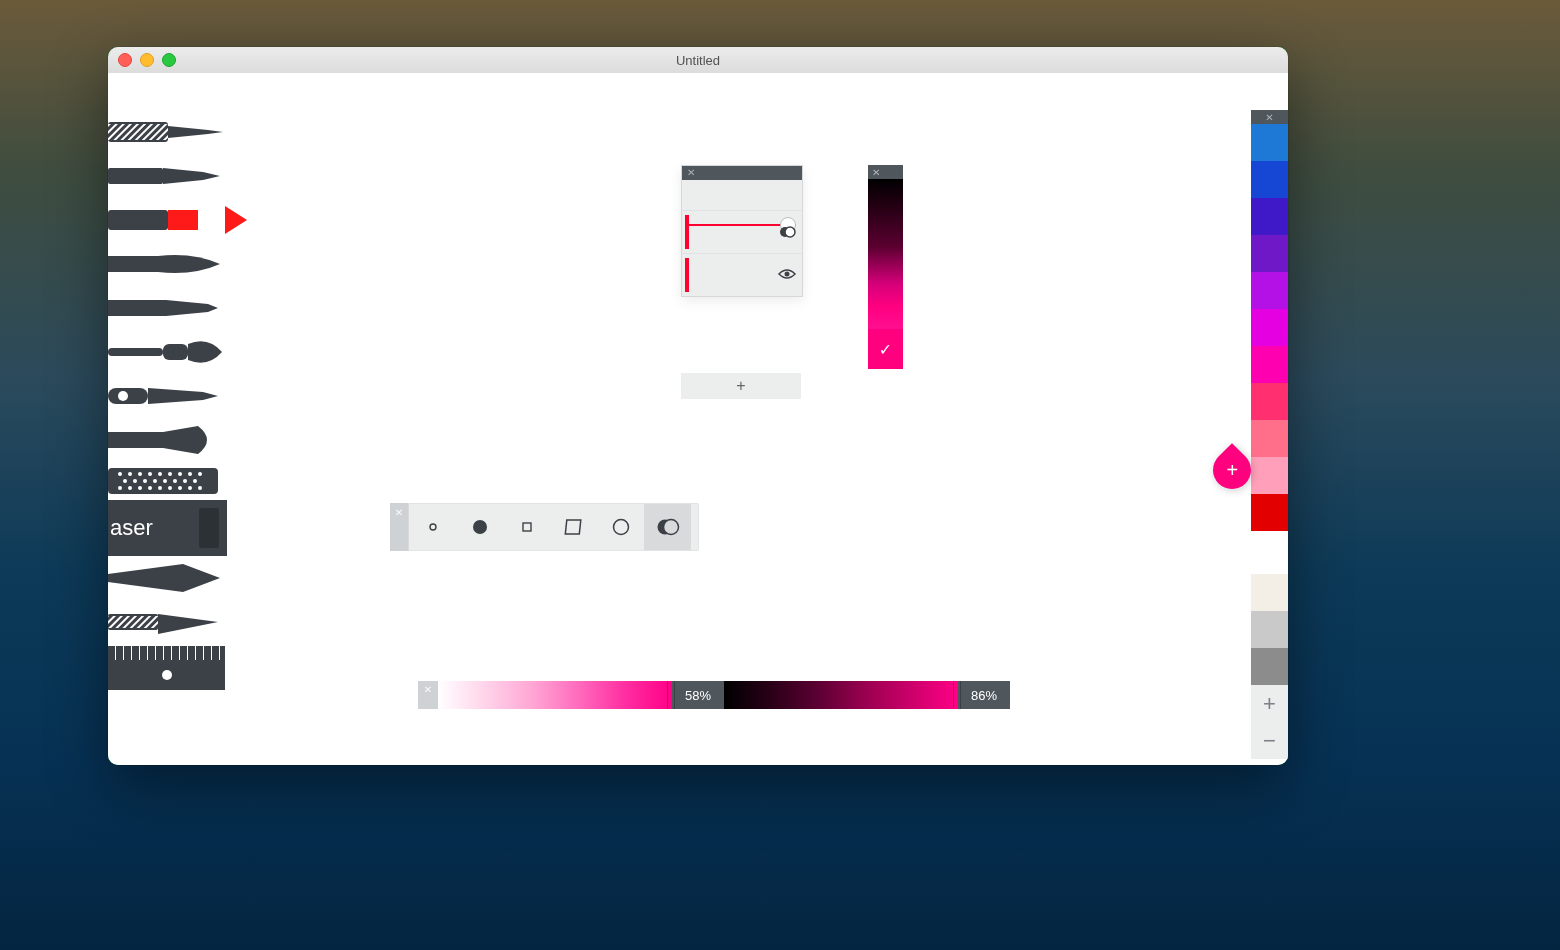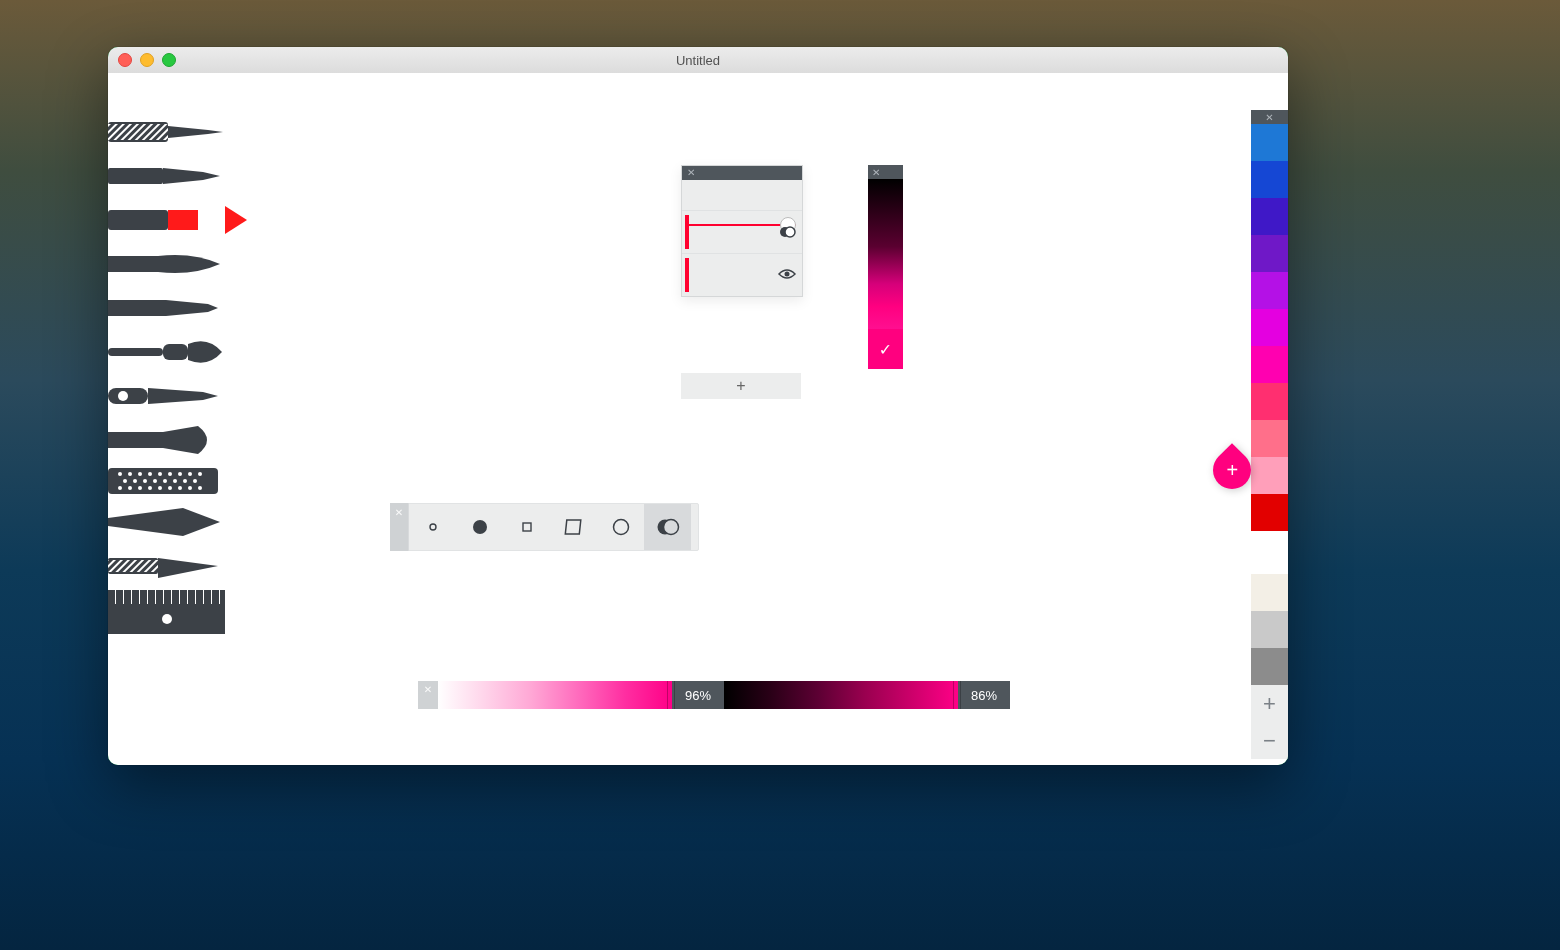--- a/index.html
+++ b/index.html
@@ -222,20 +222,24 @@
               <circle cx="32" cy="26" r="2"></circle>
               <circle cx="42" cy="26" r="2"></circle>
               <circle cx="52" cy="26" r="2"></circle>
               <circle cx="62" cy="26" r="2"></circle>
               <circle cx="72" cy="26" r="2"></circle>
               <circle cx="82" cy="26" r="2"></circle>
               <circle cx="92" cy="26" r="2"></circle>
             </g>
         </svg>
       </div>
+      <div class="tool eraser" style="height:56px;">
+        <span>aser</span>
+        <div style="position:absolute;right:8px;top:8px;bottom:8px;width:20px;background:#2c3136;border-radius:2px;"></div>
+      </div>
       <div class="tool">
         <svg class="toolimg" viewBox="0 0 117 44">
             <polygon class="dark" points="0,18 75,8 112,22 75,36 0,26"></polygon>
           </svg>
       </div>
       <div class="tool">
         <svg class="toolimg" viewBox="0 0 117 44">
             <rect class="dark" x="0" y="14" width="50" height="16" rx="2"></rect>
             <rect x="0" y="16" width="50" height="12" fill="url(#hatch)"></rect>
             <polygon class="dark" points="50,14 110,22 50,34"></polygon>
@@ -334,21 +338,21 @@
         </div>
     </div>
 
     <div class="hsb">
       <div class="hsbtab">
           <span style="margin-top:3px;">✕</span>
         </div>
       <div class="seg sat" style="width:286px;">
         <div class="track"></div>
         <div class="cursor" style="left:80%;"></div>
-        <div class="val">96%</div>
+        <div class="val">58%</div>
       </div>
       <div class="seg bri" style="width:286px;">
         <div class="track"></div>
         <div class="cursor" style="left:80%;"></div>
         <div class="val">86%</div>
       </div>
     </div>
 
     <div class="palette">
       <div class="palhdr">

